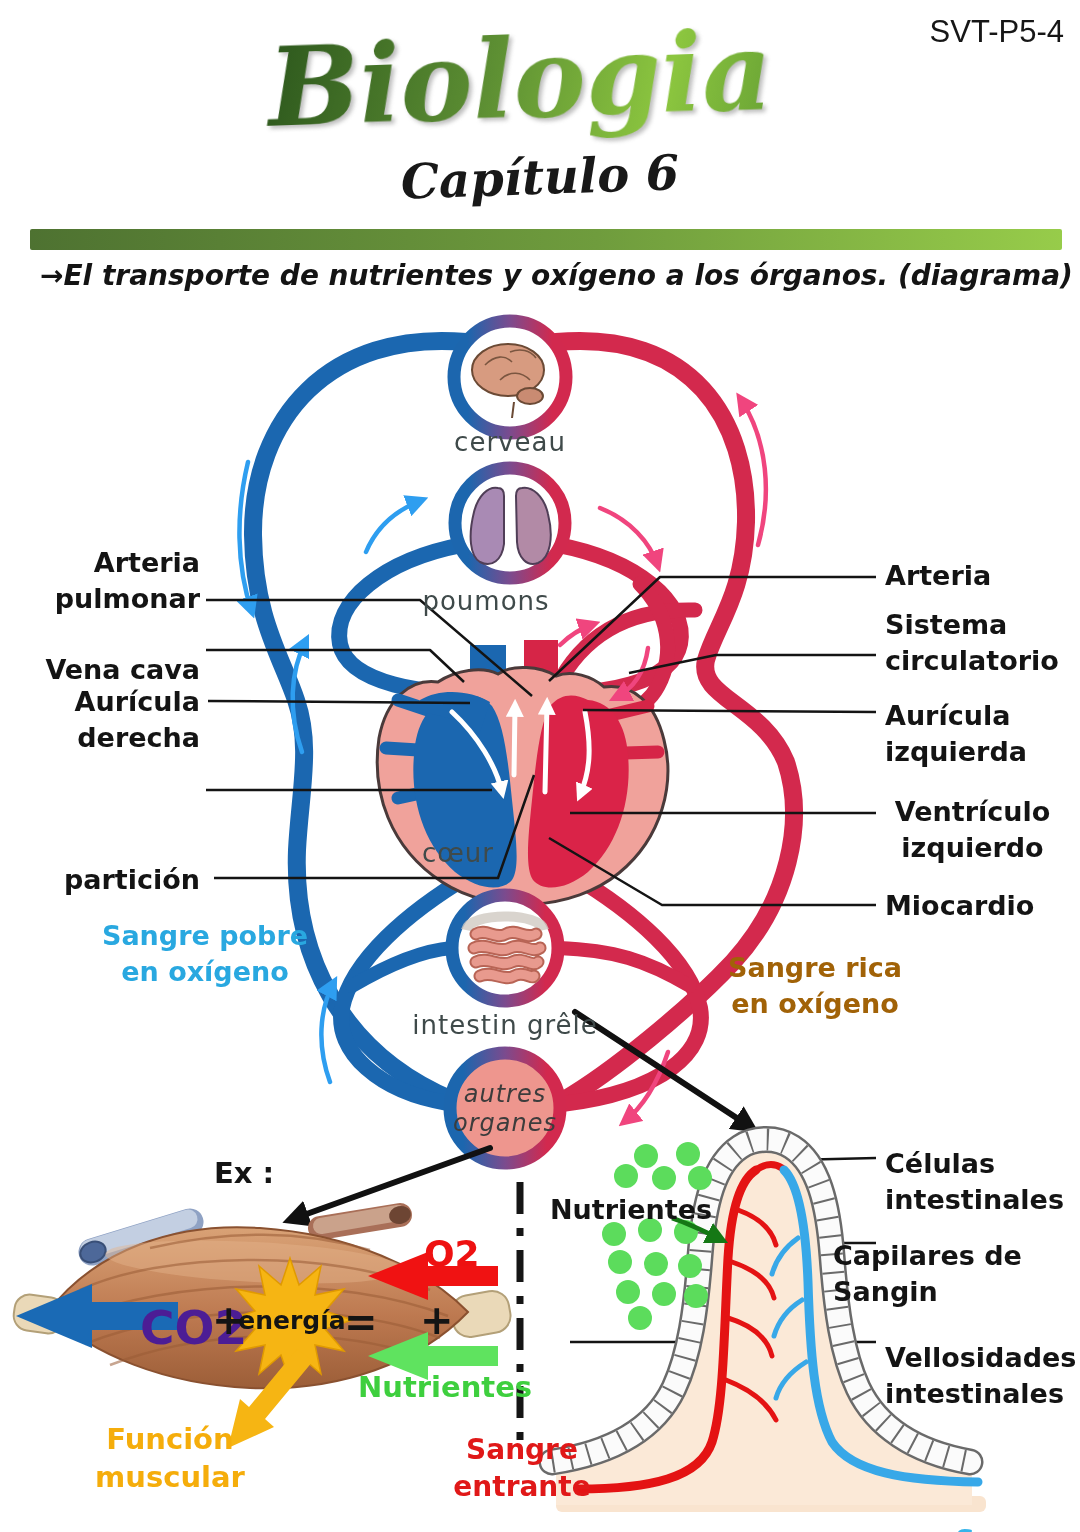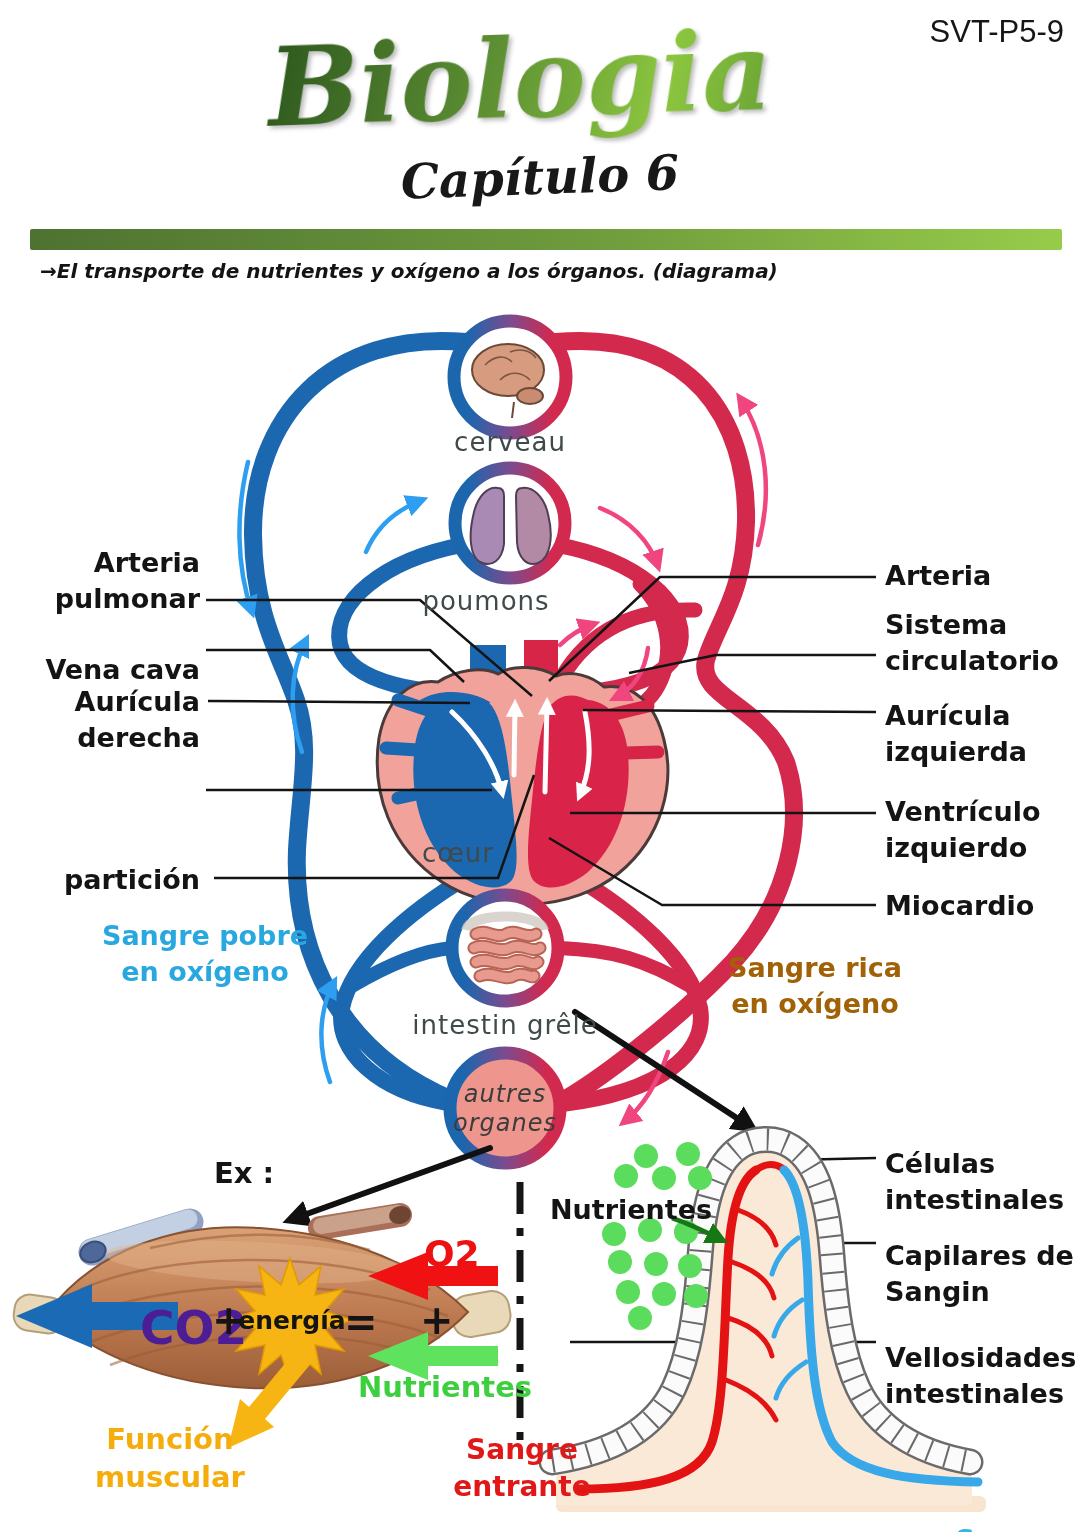--- a/index.html
+++ b/index.html
@@ -11,21 +11,21 @@
   #main-title{left:240px;top:8px;width:560px;text-align:center;
       font-family:"DejaVu Serif", serif;font-style:italic;font-weight:bold;font-size:108px;
       background:linear-gradient(105deg,#2f5a1e 8%,#5d8f33 45%,#8cc63f 75%,#66a034 96%);
       -webkit-background-clip:text;background-clip:text;color:transparent;
       transform:rotate(-2deg);filter:drop-shadow(3px 3px 2px rgba(110,110,110,.45));}
   #sub-title{left:330px;top:146px;width:420px;text-align:center;
       font-family:"DejaVu Serif", serif;font-style:italic;font-weight:600;font-size:48px;
       color:#181818;transform:rotate(-2deg);}
   #green-bar{position:absolute;left:30px;top:229px;width:1032px;height:21px;z-index:2;border-radius:2px;
       background:linear-gradient(to right,#4e7231,#6f9c3d 55%,#97cc4a);}
-  #heading{left:40px;top:258px;font-style:italic;font-weight:bold;font-size:20px;color:#141414;}
+  #heading{left:40px;top:258px;font-style:italic;font-weight:bold;font-size:28px;color:#141414;}
   .hand{font-weight:bold;color:#141414;font-size:27px;}
   .lleft{text-align:right;}
   .organ{font-family:"DejaVu Sans", sans-serif;color:#3f4a4a;font-size:26px;letter-spacing:1px;text-align:center;}
   .cyan{color:#29a8e0;}  .pink{color:#a16207;}
 </style>
 </head>
 <body>
 
 <div id="page">
 
@@ -237,55 +237,55 @@
           <circle cx="690" cy="1266" r="12"></circle>
         <circle cx="628" cy="1292" r="12"></circle>
           <circle cx="664" cy="1294" r="12"></circle>
           <circle cx="696" cy="1296" r="12"></circle>
         <circle cx="640" cy="1318" r="12"></circle>
       </g>
       <path d="M 672 1218 C 690 1224 706 1232 722 1240" fill="none" stroke="#157815" stroke-width="4.5" marker-end="url(#mGreen)"></path>
     </g>
   </svg>
 
-  <div class="txt" id="svt-code">SVT-P5-9</div>
+  <div class="txt" id="svt-code">SVT-P5-4</div>
   <div class="txt" id="main-title">Biologia</div>
   <div class="txt" id="sub-title">Capítulo 6</div>
   <div id="green-bar"></div>
   <div class="txt" id="heading">→El transporte de nutrientes y oxígeno a los órganos. (diagrama)</div>
 
   <div class="txt organ" style="left:420px;top:425px;width:180px;">cerveau</div>
   <div class="txt organ" style="left:396px;top:584px;width:180px;">poumons</div>
   <div class="txt organ" style="left:408px;top:836px;width:100px;">cœur</div>
   <div class="txt organ" style="left:405px;top:1008px;width:200px;">intestin grêle</div>
   <div class="txt organ" style="left:425px;top:1080px;width:160px;font-size:24px;color:#3c3c3c;line-height:1.2;font-style:italic;">autres organes</div>
 
   <div class="txt hand lleft" style="left:50px;top:545px;width:150px;">Arteria pulmonar</div>
   <div class="txt hand lleft" style="left:28px;top:632px;width:172px;margin-top:20px;">Vena cava</div>
   <div class="txt hand lleft" style="left:50px;top:684px;width:150px;">Aurícula derecha</div>
   <div class="txt hand lleft" style="left:40px;top:862px;width:160px;">partición</div>
   <div class="txt hand cyan" style="left:100px;top:918px;width:210px;text-align:center;">Sangre pobre en oxígeno</div>
 
   <div class="txt hand" style="left:885px;top:558px;width:180px;">Arteria</div>
   <div class="txt hand" style="left:885px;top:607px;width:178px;">Sistema circulatorio</div>
   <div class="txt hand" style="left:885px;top:698px;width:160px;">Aurícula izquierda</div>
-  <div class="txt hand" style="left:885px;top:794px;width:175px;">Ventrículo izquierdo</div>
+  <div class="txt hand" style="left:885px;top:794px;width:175px;text-align:center;">Ventrículo izquierdo</div>
   <div class="txt hand" style="left:885px;top:888px;width:180px;">Miocardio</div>
   <div class="txt hand pink" style="left:715px;top:950px;width:200px;text-align:center;">Sangre rica en oxígeno</div>
 
   <div class="txt hand" style="left:214px;top:1154px;font-size:29px;">Ex :</div>
   <div class="txt hand" style="left:140px;top:1297px;font-size:47px;color:#4c1d95;">CO2</div>
   <div class="txt hand" style="left:212px;top:1294px;font-size:40px;">+</div>
   <div class="txt hand" style="left:237px;top:1304px;width:110px;text-align:center;font-size:25px;">energía</div>
   <div class="txt hand" style="left:344px;top:1296px;font-size:40px;">=</div>
   <div class="txt hand" style="left:420px;top:1294px;font-size:40px;">+</div>
   <div class="txt hand" style="left:424px;top:1230px;font-size:36px;color:#ee1111;">O2</div>
   <div class="txt hand" style="left:358px;top:1368px;font-size:29px;color:#3ecf3e;">Nutrientes</div>
   <div class="txt hand" style="left:70px;top:1420px;width:200px;text-align:center;font-size:29px;color:#f5ad0b;">Función muscular</div>
 
   <div class="txt hand" style="left:550px;top:1192px;font-size:27px;">Nutrientes</div>
   <div class="txt hand" style="left:885px;top:1146px;width:195px;">Células intestinales</div>
-  <div class="txt hand" style="left:885px;top:1238px;width:195px;">Capilares de Sangin</div>
+  <div class="txt hand" style="left:833px;top:1238px;width:195px;">Capilares de Sangin</div>
   <div class="txt hand" style="left:885px;top:1340px;width:200px;">Vellosidades intestinales</div>
   <div class="txt hand" style="left:452px;top:1432px;width:140px;text-align:center;font-size:28px;color:#e01818;">Sangre entrante</div>
   <div class="txt hand" style="left:945px;top:1486px;width:132px;text-align:center;font-size:28px;color:#35b4ea;margin-top:37px;">Sangre saliente</div>
 
 </div>
 
 </body></html>

